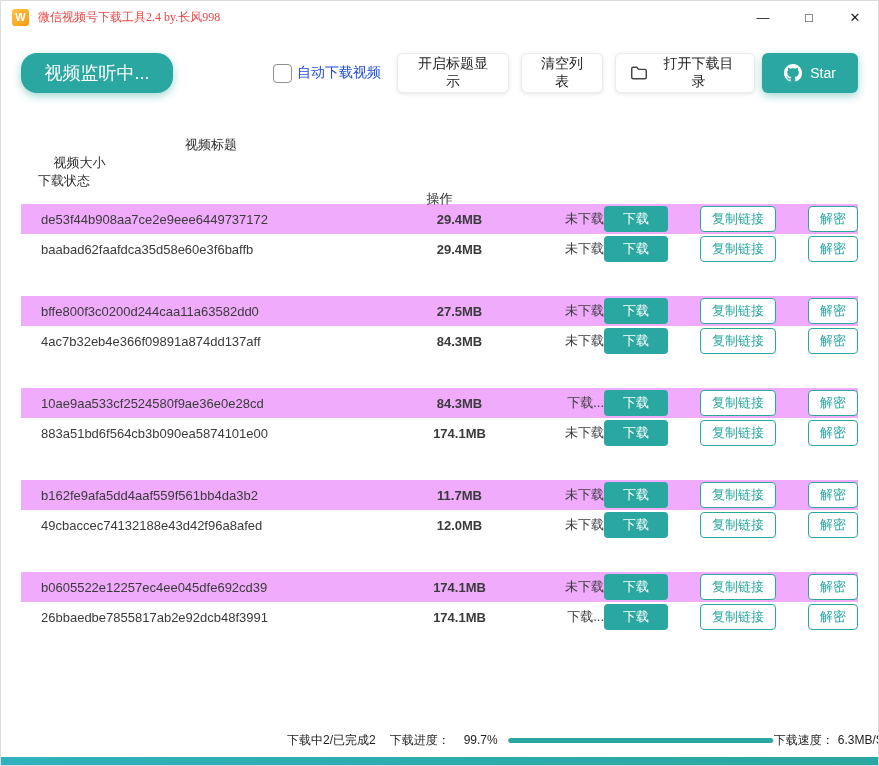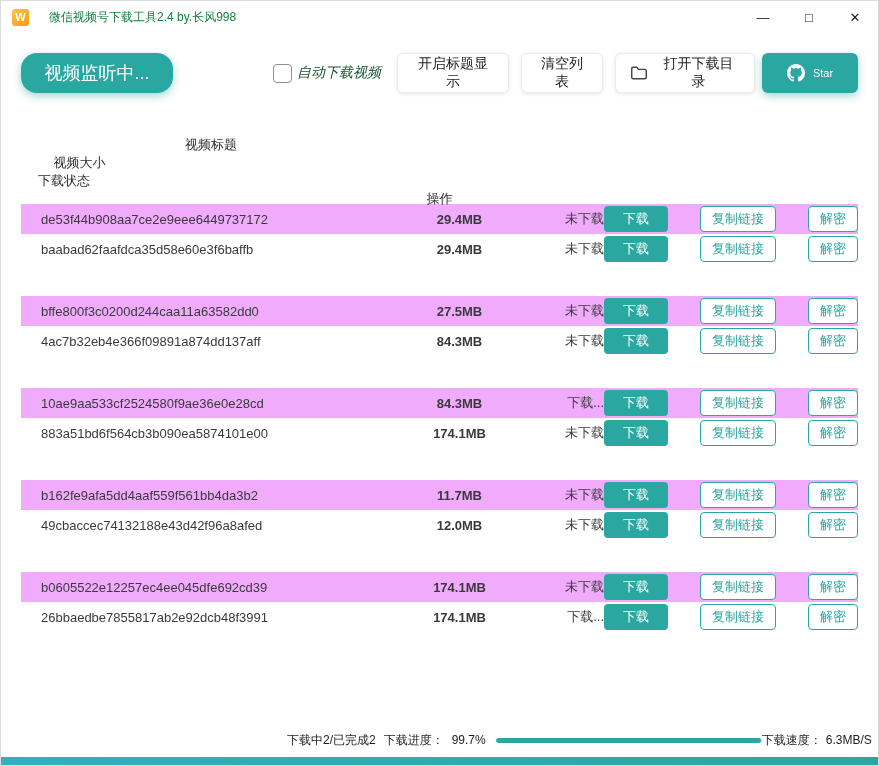--- a/index.html
+++ b/index.html
@@ -12,46 +12,46 @@
   }
 
   
   .titlebar { height:32px; display:flex; align-items:center; padding-left:11px; background:#fff; }
   .app-icon {
     width:17px; height:17px; border-radius:3px; flex:0 0 auto;
     background:linear-gradient(135deg,#ffc24a,#f59b0c);
     color:#fff; font-size:11px; font-weight:bold;
     display:flex; align-items:center; justify-content:center;
   }
-  .title-text { margin-left:20px; font-size:12px; color:#15803d; }
+  .title-text { margin-left:9px; font-size:12px; color:#ef4444;font-family:Liberation Serif, serif; }
   .win-controls { margin-left:auto; display:flex; height:100%; }
   .win-btn { width:46px; height:100%; display:flex; align-items:center; justify-content:center; font-size:13px; color:#222; background:#fff; border:none; }
 
   
   .toolbar { display:flex; align-items:center; padding:20px 20px 0 20px; }
   .monitor-btn {
     width:152px; height:40px; border:none; border-radius:16px;
     background:var(--accent); color:#fff; font-size:18px;
     box-shadow:0 3px 8px rgba(42,167,160,.45); font-family:inherit;
   }
   .auto-dl { display:flex; align-items:center; margin-left:100px; }
   .checkbox { width:19px; height:19px; border:1px solid #8f8f8f; border-radius:4px; background:#fff; }
-  .auto-dl-label { font-size:14px; color:#14532d; margin-left:5px;font-style:italic; }
+  .auto-dl-label { font-size:14px; color:#1d4ed8; margin-left:5px; }
   .tool-btn {
     height:40px; background:#fff; border:1px solid #ececec; border-radius:6px;
     box-shadow:0 1px 4px rgba(0,0,0,.10); font-size:14px; color:#1d1d1d;
     display:flex; align-items:center; justify-content:center; gap:9px;
     padding:0 14px; font-family:inherit;
   }
   .btn-title-display { margin-left:16px; width:112px; }
   .btn-clear { margin-left:12px; width:82px; }
   .btn-open-dir { margin-left:12px; width:140px; }
   .star-btn {
     margin-left:auto; width:96px; height:40px; border:none; border-radius:6px;
-    background:var(--accent); color:#fff; font-size:11px;
+    background:var(--accent); color:#fff; font-size:14px;
     display:flex; align-items:center; justify-content:center; gap:8px;
     box-shadow:0 3px 8px rgba(42,167,160,.45); font-family:inherit;
   }
   .folder-icon svg { display:block; }
   .github-icon svg { display:block; }
 
   
   .table { margin:43px 20px 0 20px; }
   .thead { display:flex; height:36px; align-items:stretch; font-size:13px; color:#2d2d2d;flex-direction:column; }
   .th { display:flex; align-items:center; justify-content:center; position:relative; }
@@ -73,21 +73,21 @@
   .outline-btn {
     height:26px; background:#fff; border:1px solid var(--accent); color:var(--accent);
     border-radius:4px; font-size:13px; padding:0 11px; font-family:inherit;
   }
 
   
   .statusbar {
     position:absolute; left:0; right:0; bottom:14px; height:22px;
     display:flex; align-items:center; padding:0 18px; font-size:12px; color:#1d1d1d;
   }
-  .sb-group-left { margin-left:268px; display:flex; align-items:center; gap:8px; white-space:nowrap; }
+  .sb-group-left { margin-left:268px; display:flex; align-items:center; gap:14px; white-space:nowrap; }
   .progress-track {
     width:266px; height:5px; border-radius:3px; background:#dfe3e3;
     margin-left:10px; overflow:hidden; flex:0 0 auto;
   }
   .progress-fill { height:100%; background:var(--accent); border-radius:3px; }
   .sb-group-right { margin-left:auto; display:flex; align-items:center; gap:4px; white-space:nowrap; }
   .bottom-strip {
     position:absolute; left:0; right:0; bottom:0; height:8px;
     background:linear-gradient(90deg,#30b2bc,var(--accent));
   }

